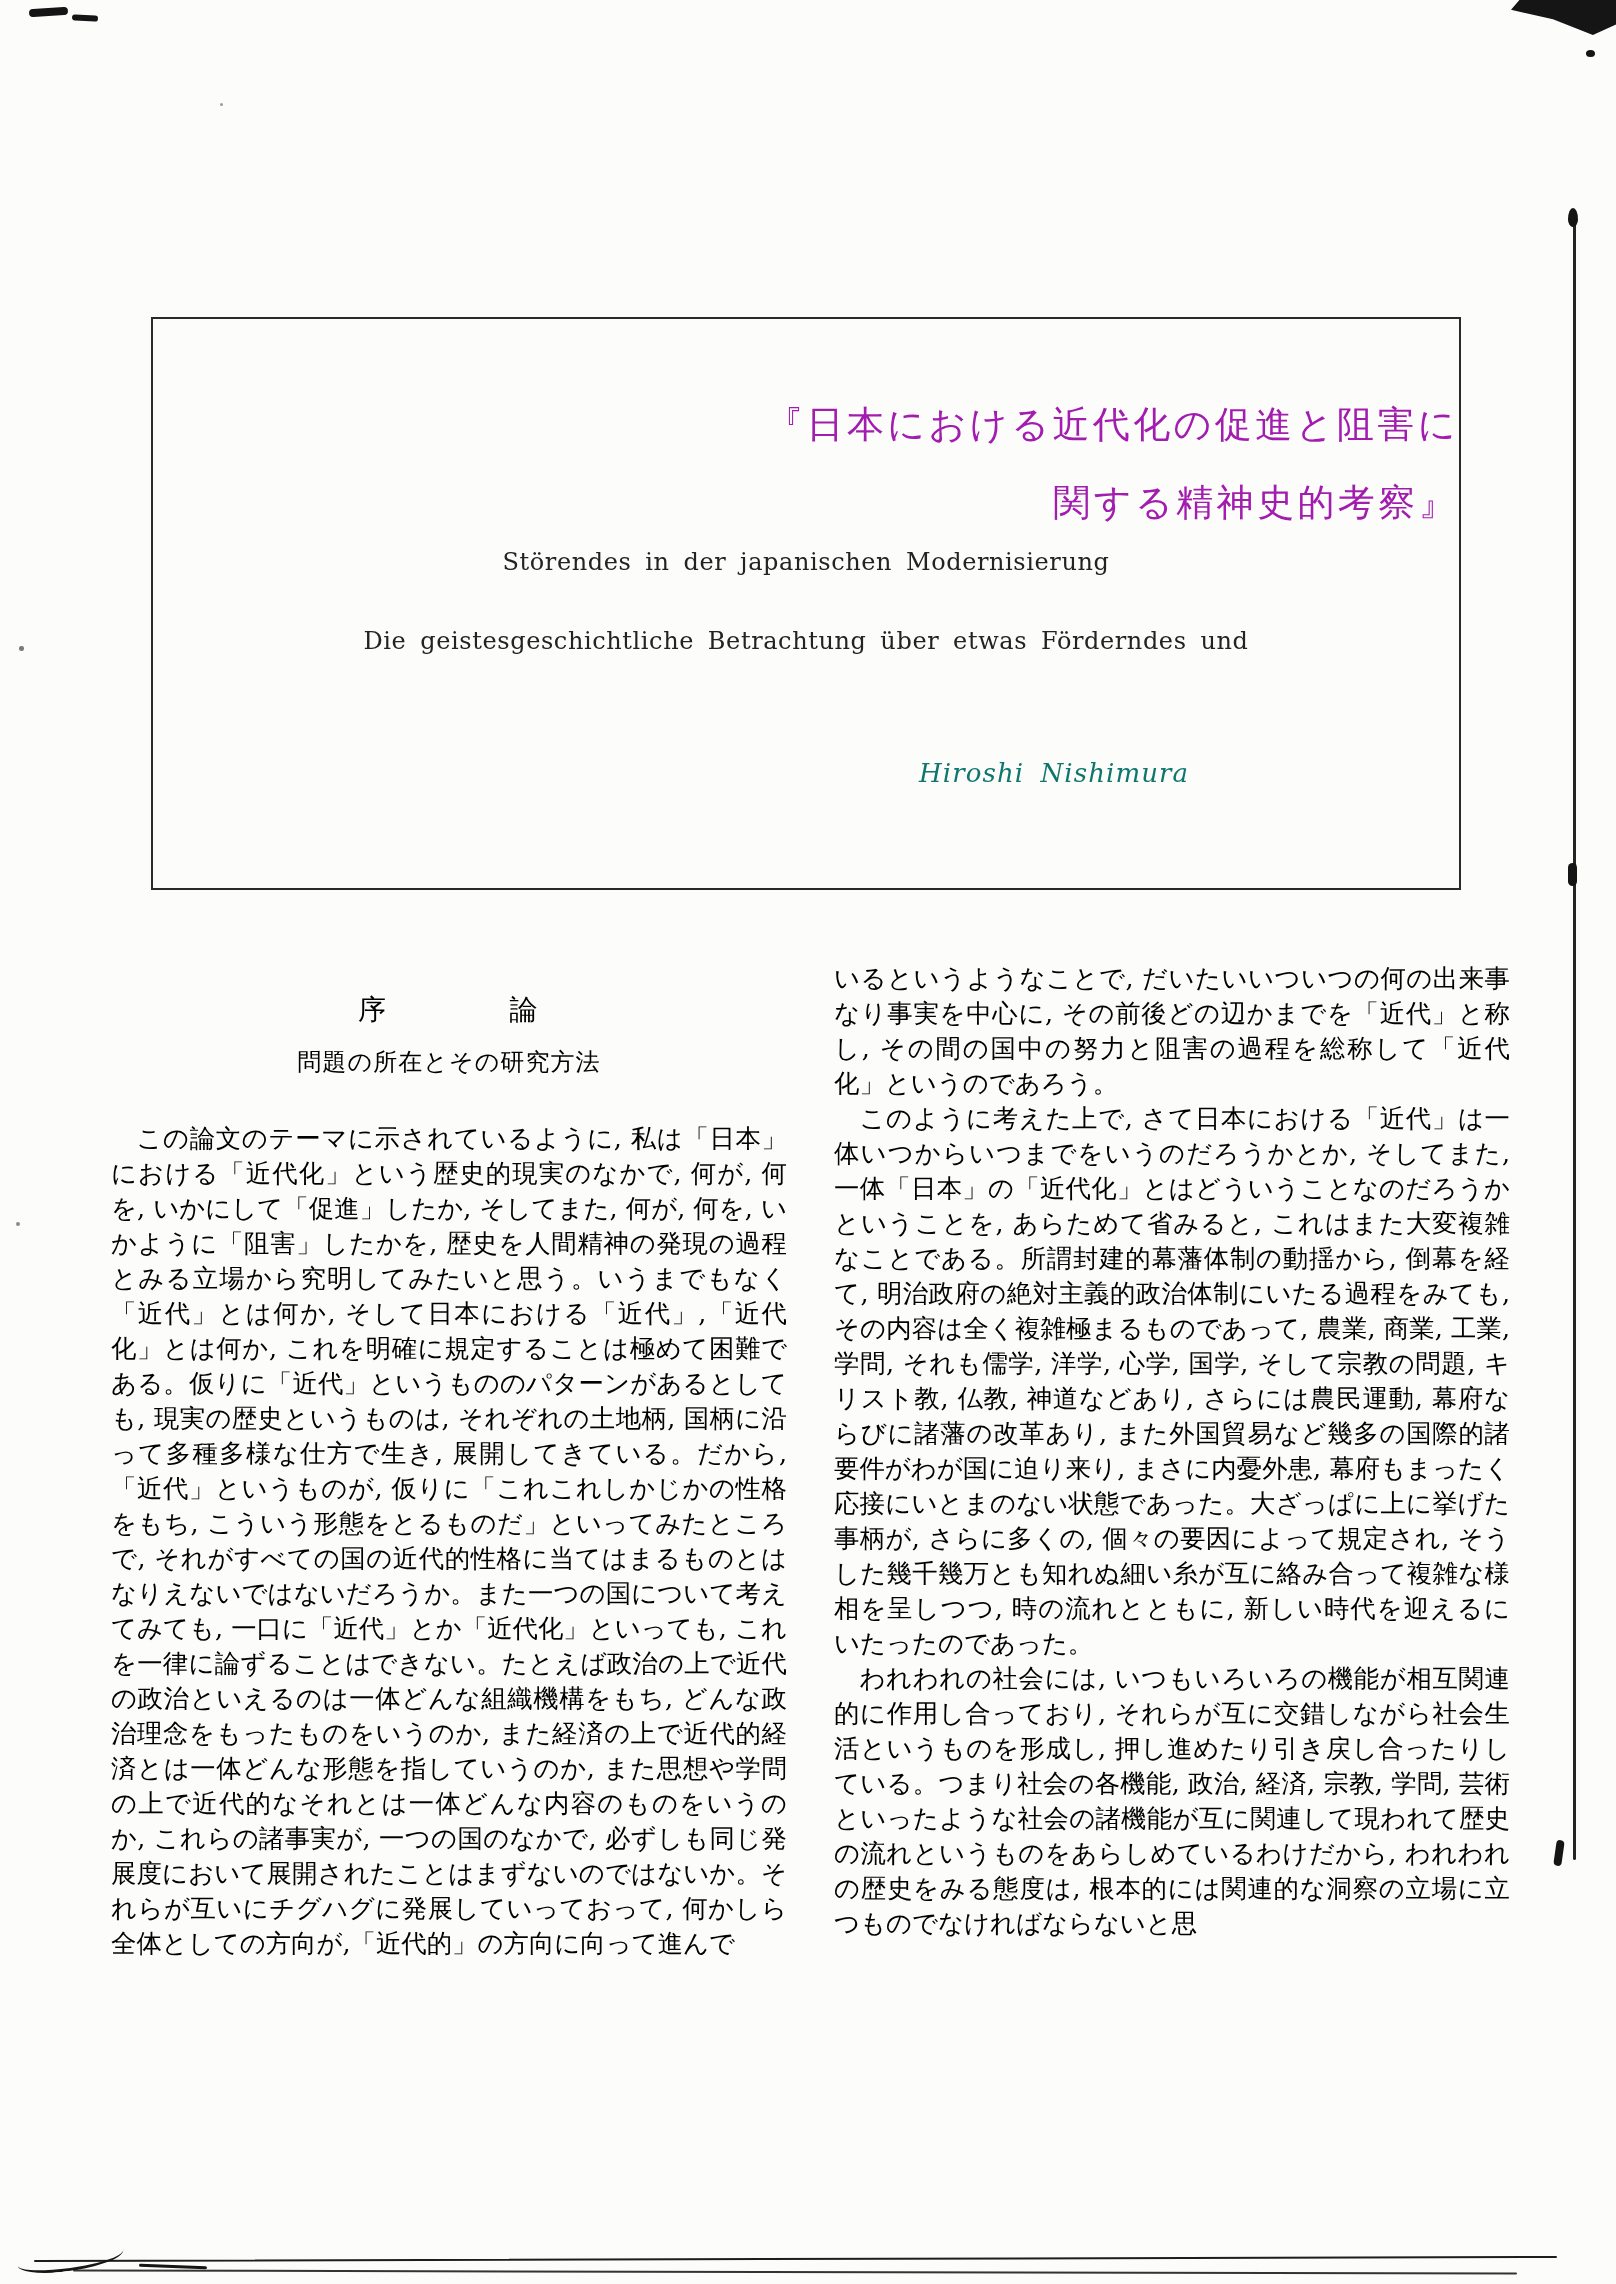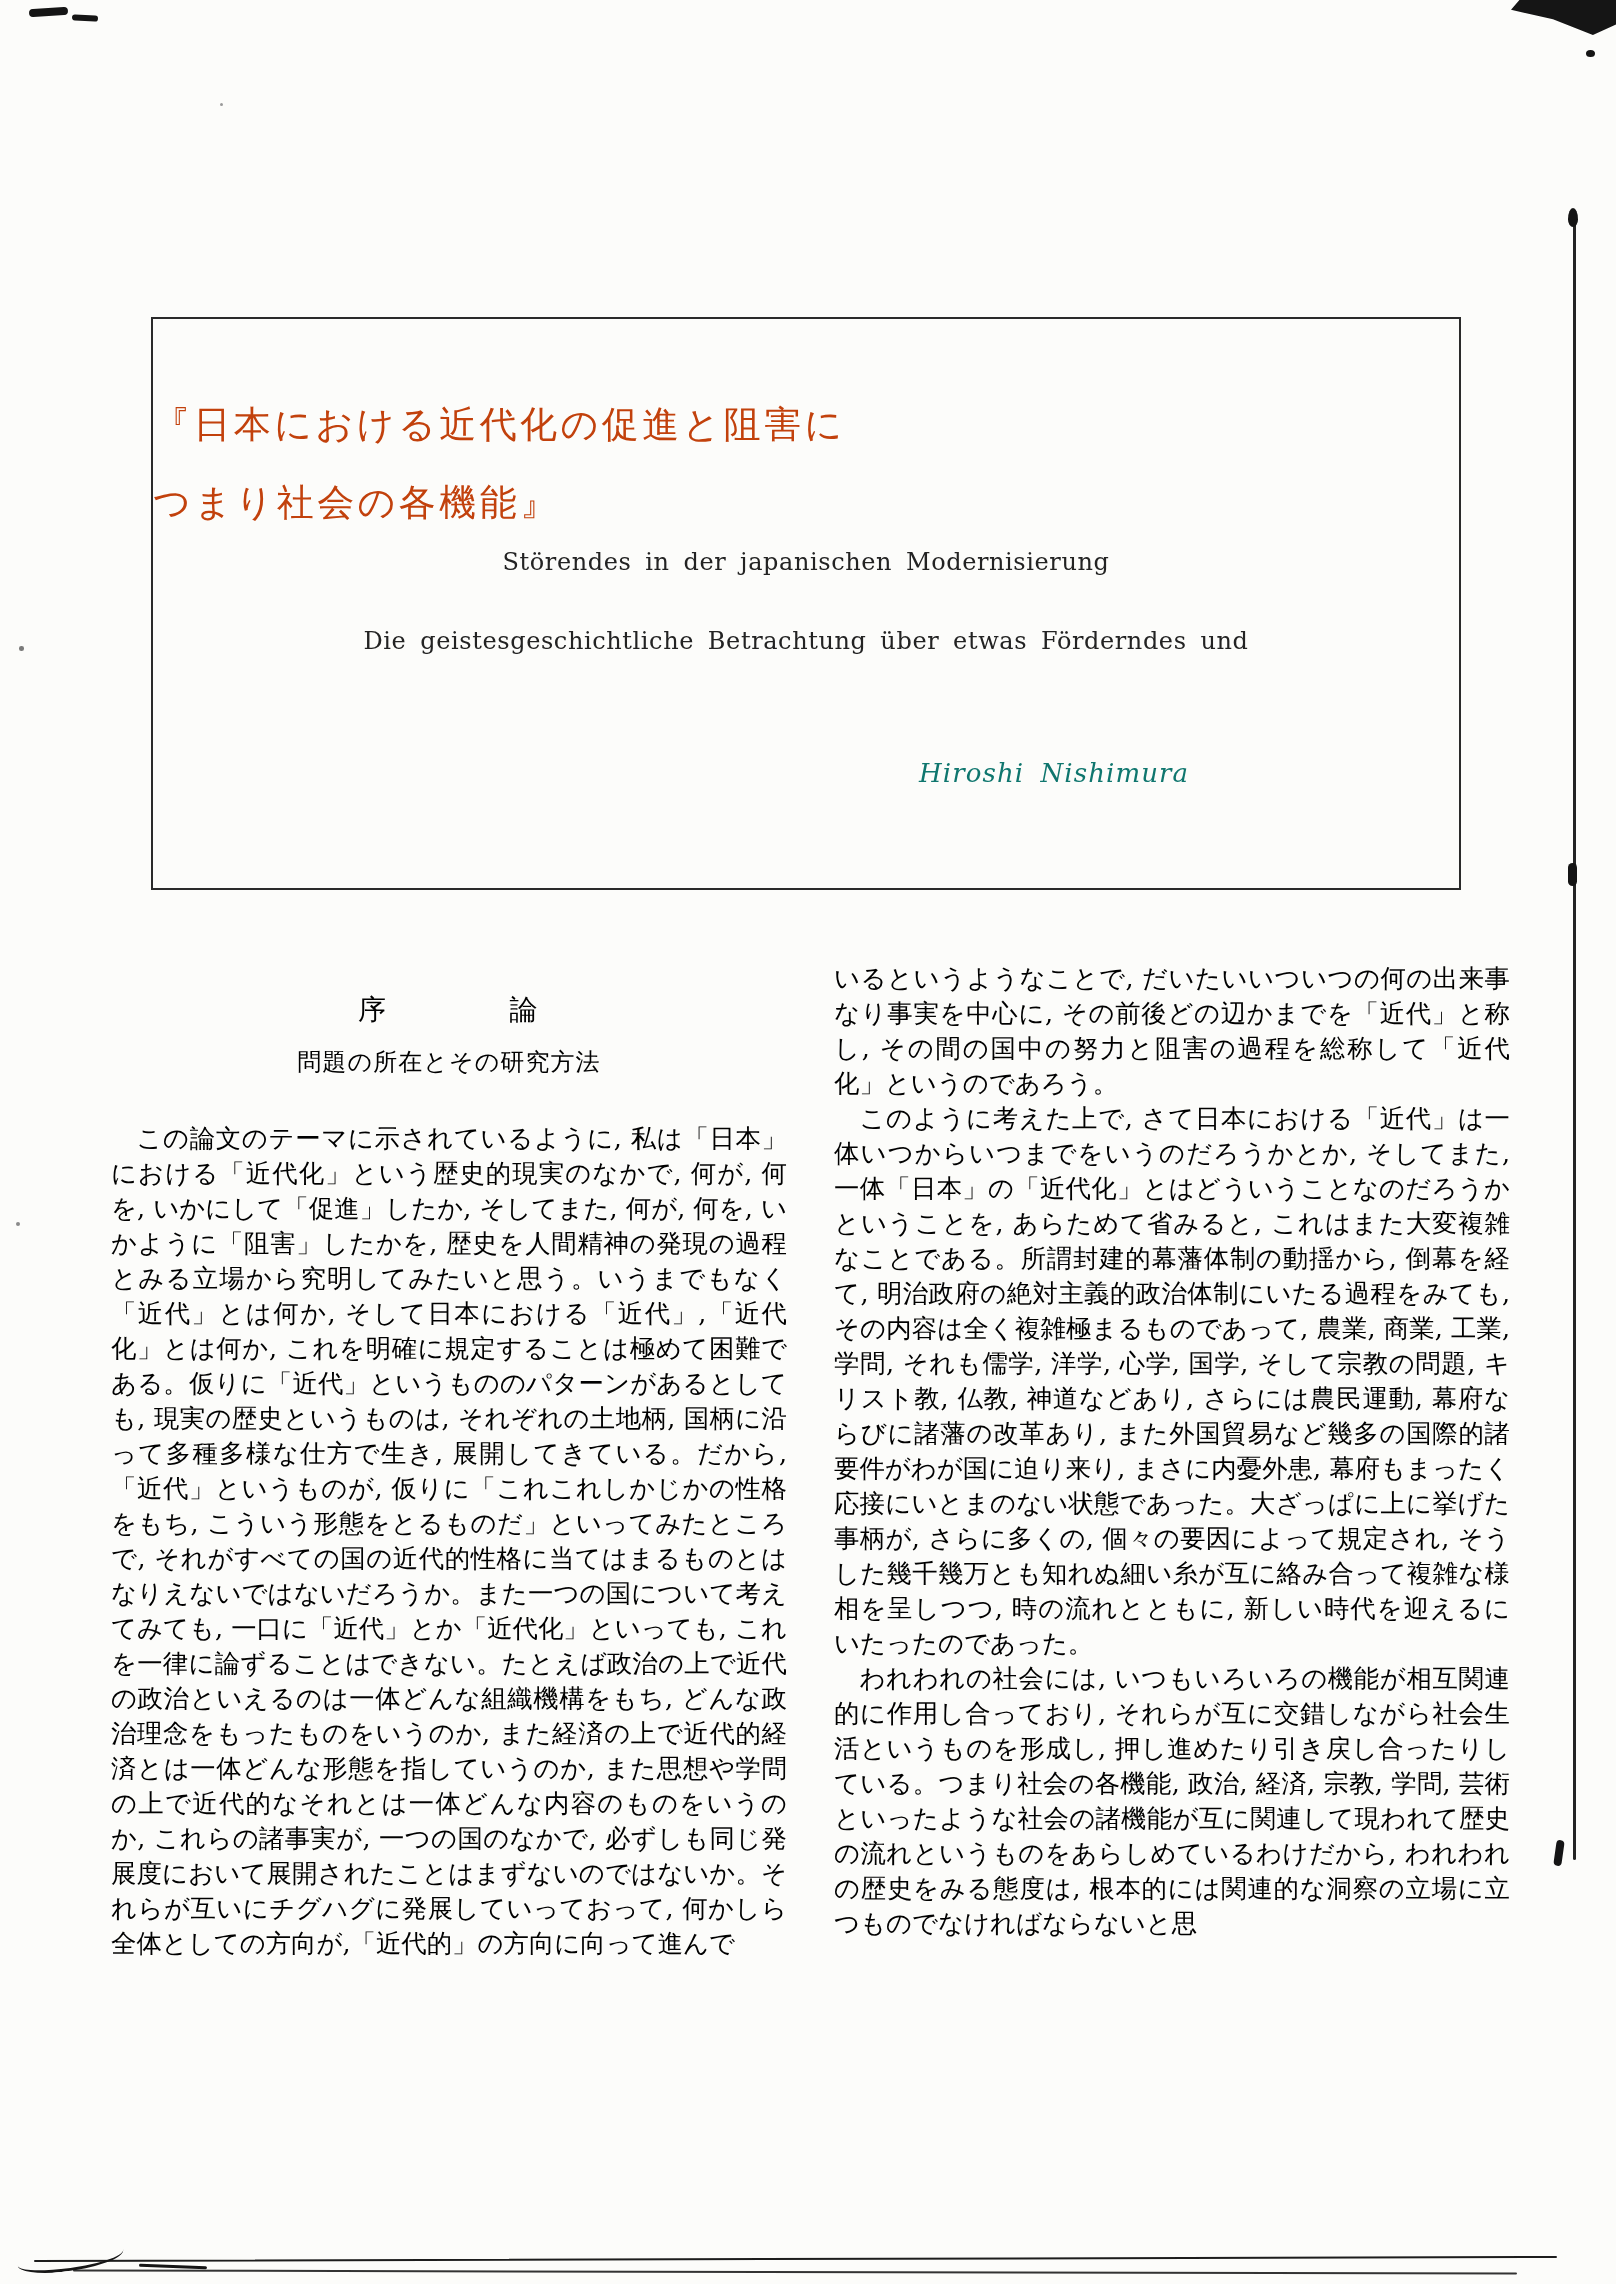--- a/index.html
+++ b/index.html
@@ -21,25 +21,26 @@
   .title-box {
     position: absolute;
     left: 151px;
     top: 317px;
     width: 1310px;
     height: 573px;
     border: 2.3px solid #2a2a2a;
     box-sizing: border-box;
   }
   .title-jp {
-    text-align: left;
+    text-align: right;
     font-size: 37px;
     letter-spacing: 3.4px;
     line-height: 1;
-    color: #c2410c;
+    color: #a21caf;
+    padding-left: 40px;
   }
   .title-jp.line1 { margin-top: 87px; }
   .title-jp.line2 { margin-top: 41px; }
   .subtitle-de {
     text-align: center;
     font-size: 24px;
     letter-spacing: 0.6px;
     word-spacing: 5.6px;
     line-height: 1;
     color: #232323;
@@ -182,21 +183,21 @@
   <div class="artifact speck-1"></div>
   <div class="artifact speck-2"></div>
   <div class="artifact speck-3"></div>
   <div class="artifact scan-line-1"></div>
   <div class="artifact scan-line-2"></div>
   <div class="scan-squiggle" style="position:absolute;"></div>
   <div class="artifact scan-dash-bl"></div>
 
   <div class="title-box">
     <div class="title-jp line1">『日本における近代化の促進と阻害に</div>
-    <div class="title-jp line2">つまり社会の各機能』</div>
+    <div class="title-jp line2">関する精神史的考察』</div>
     <div class="subtitle-de line2">Störendes in der japanischen Modernisierung</div>
     <div class="subtitle-de line1">Die geistesgeschichtliche Betrachtung über etwas Förderndes und</div>
     <div class="author-block">
       <div class="author-en">Hiroshi Nishimura</div>
     </div>
   </div>
 
   <div class="column left">
     <h2 class="section-title">序　　　　論</h2>
     <h3 class="section-subtitle">問題の所在とその研究方法</h3>

